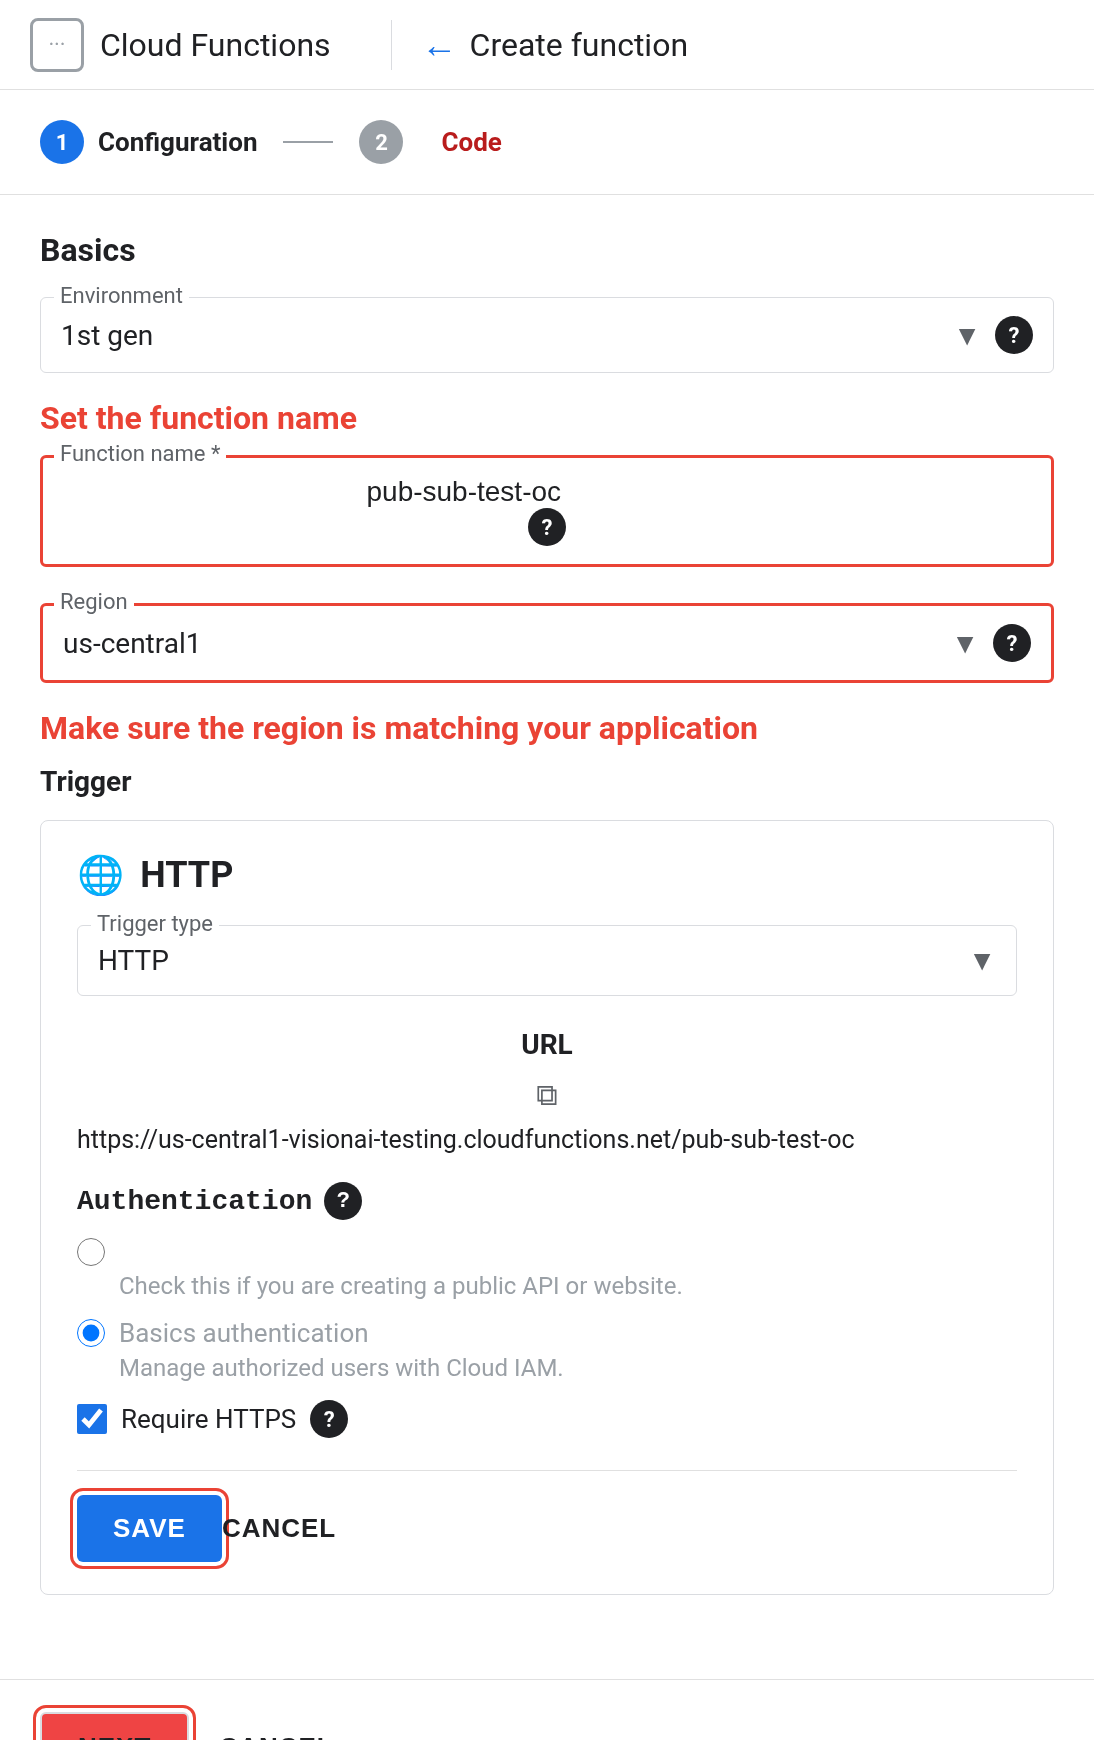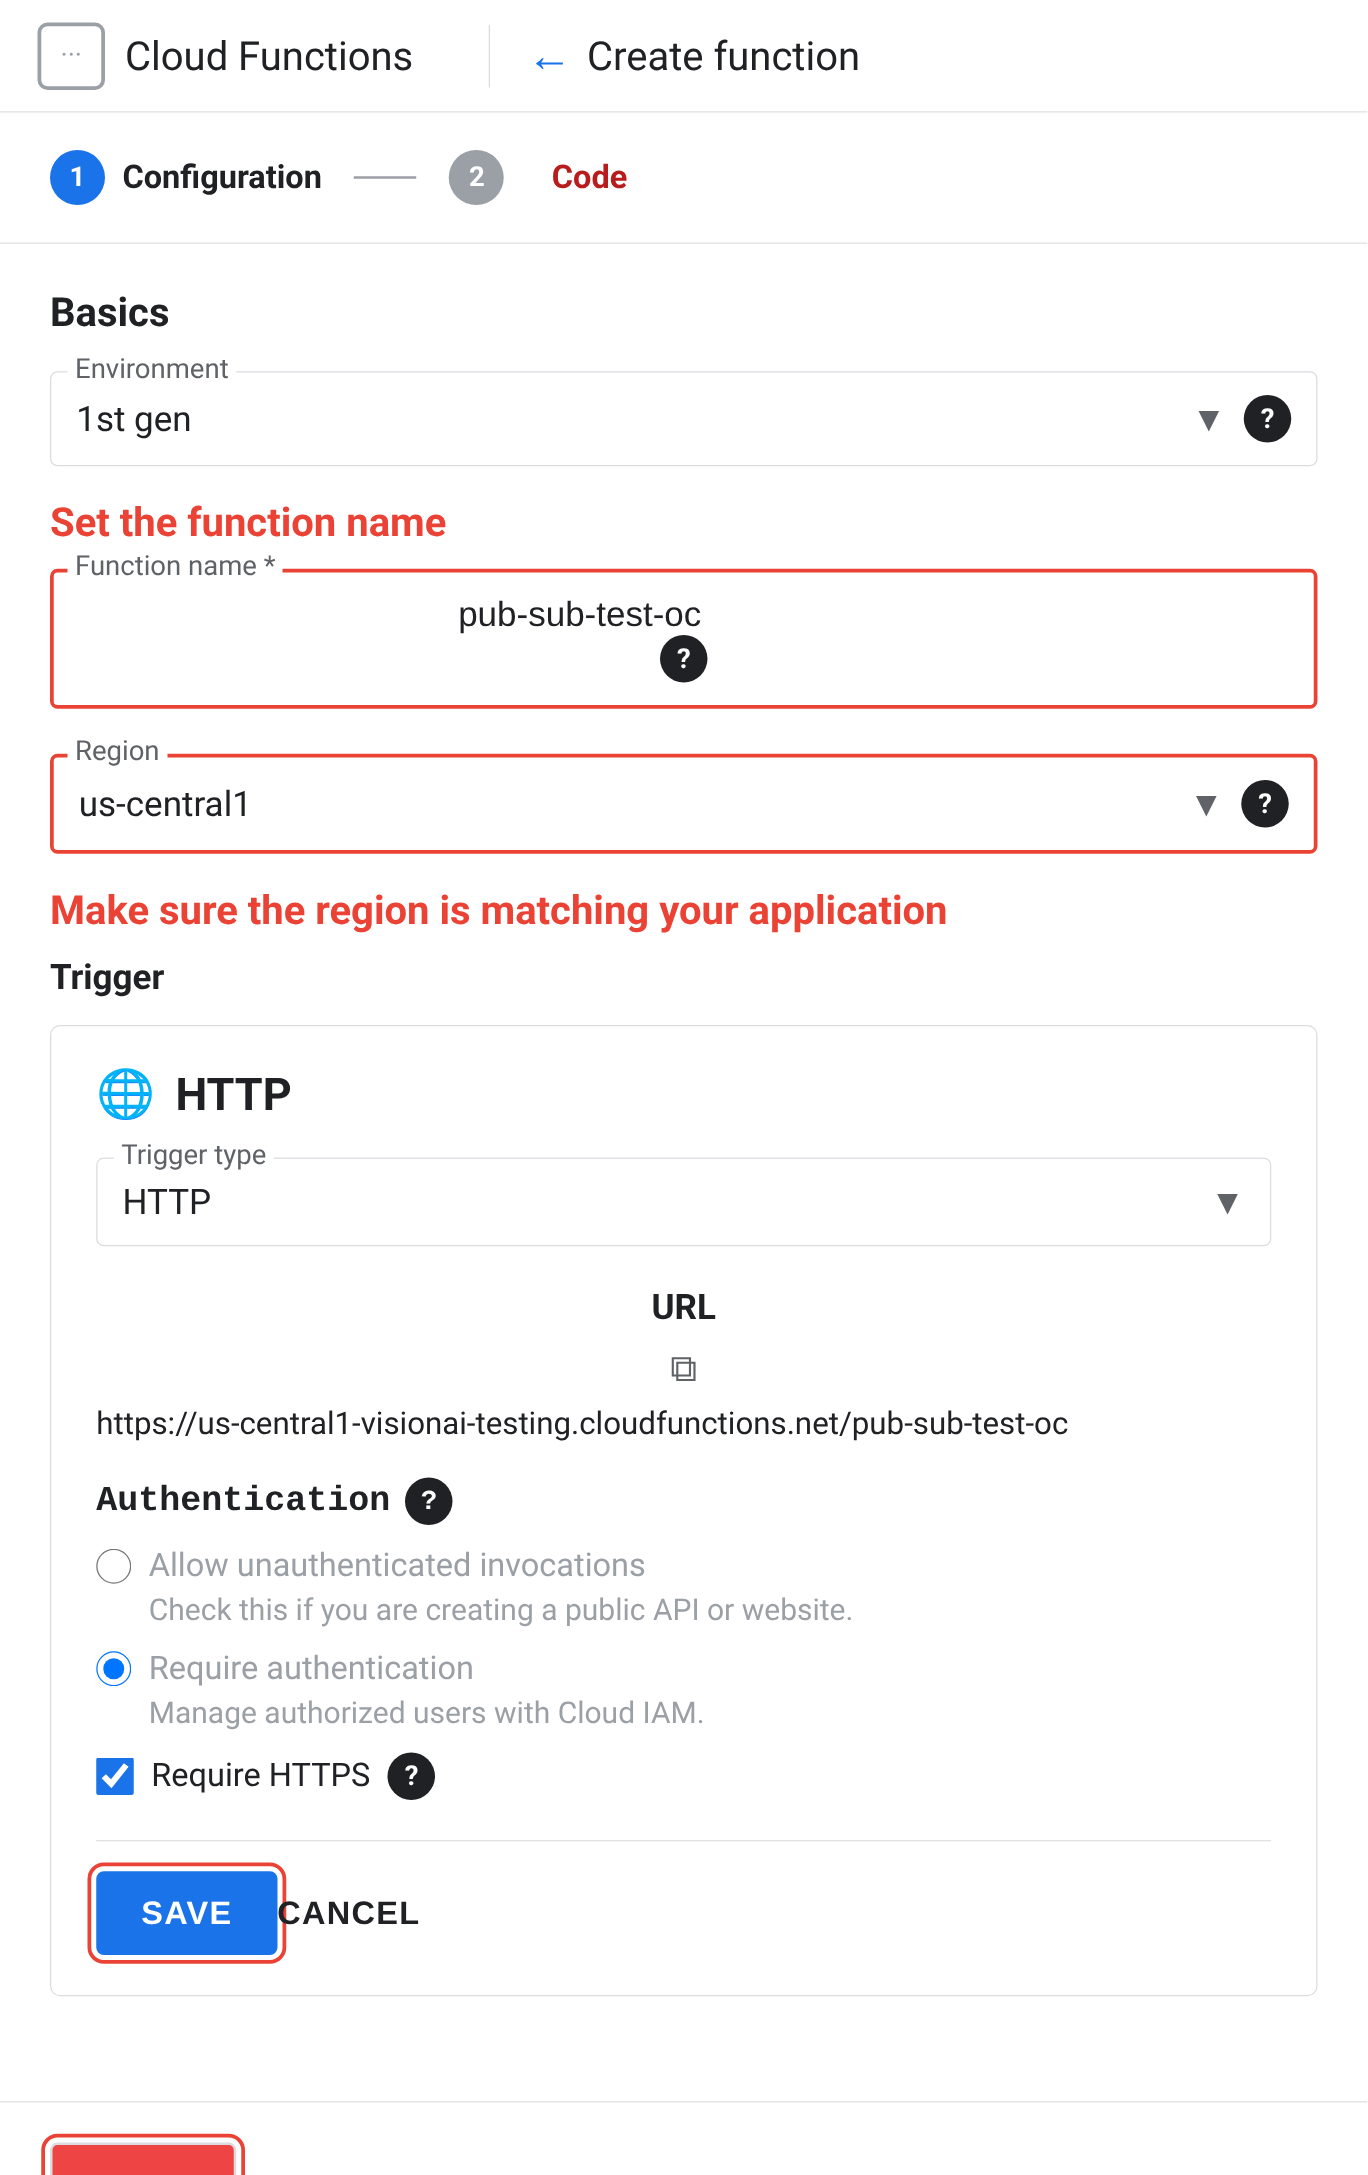--- a/index.html
+++ b/index.html
@@ -498,29 +498,28 @@
     <div class="url-value">https://us-central1-visionai-testing.cloudfunctions.net/pub-sub-test-oc</div>
 
     <div class="auth-section-label">
       <span>Authentication</span>
       <div class="help-icon">?</div>
     </div>
 
     <div class="radio-option">
       <div class="radio-row">
         <input type="radio" class="radio-input" name="auth" style="">
-        <span class="radio-label">Allow unauthenticated invocations</span>
       </div>
       <div class="radio-description">Check this if you are creating a public API or website.</div>
     </div>
 
     <div class="radio-option">
       <div class="radio-row">
         <input type="radio" class="radio-input" name="auth" checked="" style="">
-        <span class="radio-label">Require authentication</span>
+        <span class="radio-label">Basics authentication</span>
       </div>
       <div class="radio-description">Manage authorized users with Cloud IAM.</div>
     </div>
 
     <div class="require-https-row">
       <input type="checkbox" class="checkbox-input" checked="" style="">
       <span class="checkbox-label">Require HTTPS</span>
       <div class="help-icon">?</div>
     </div>
 

